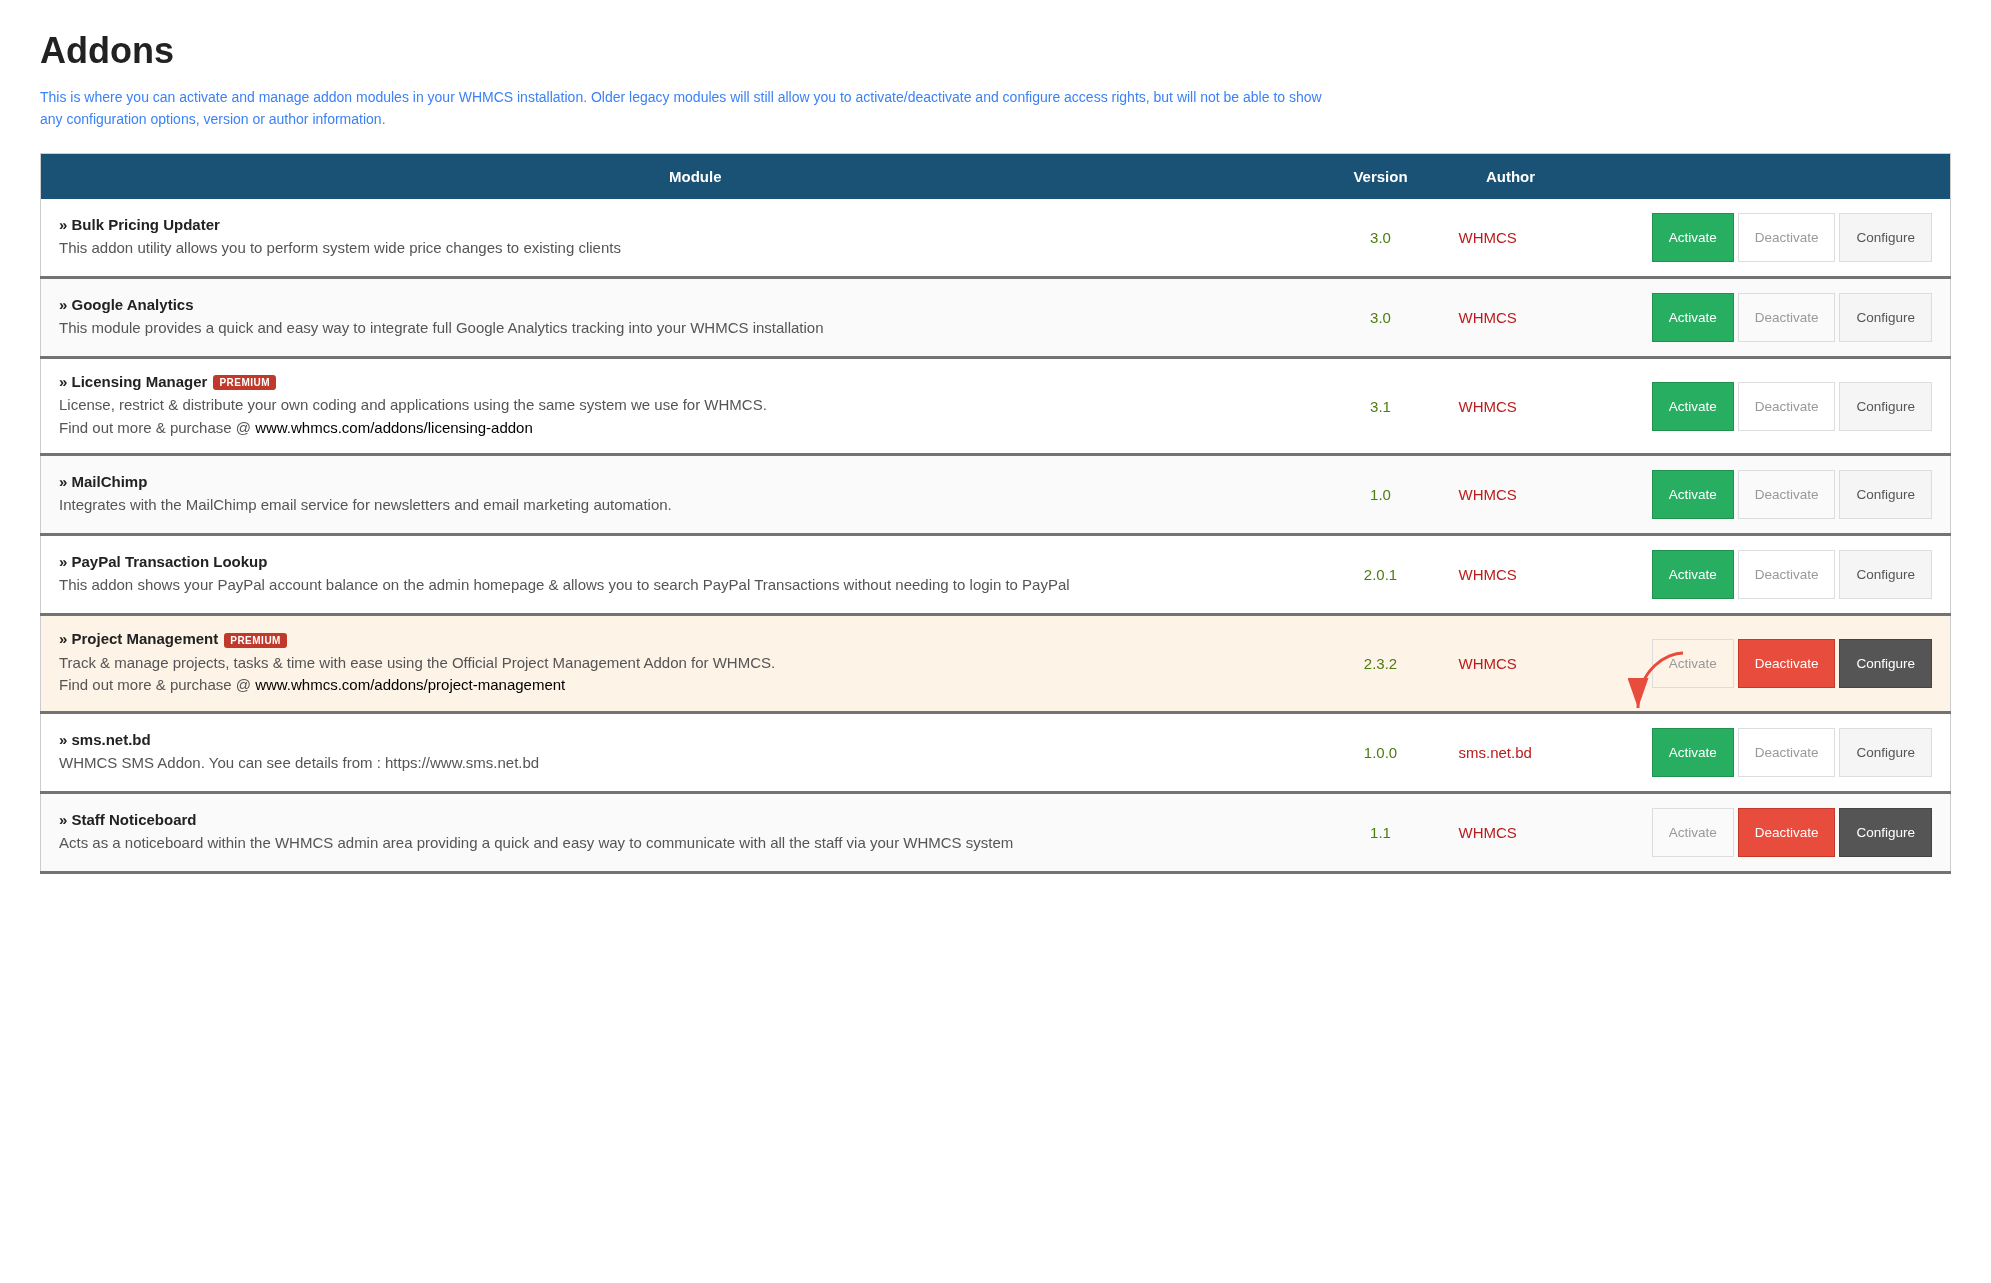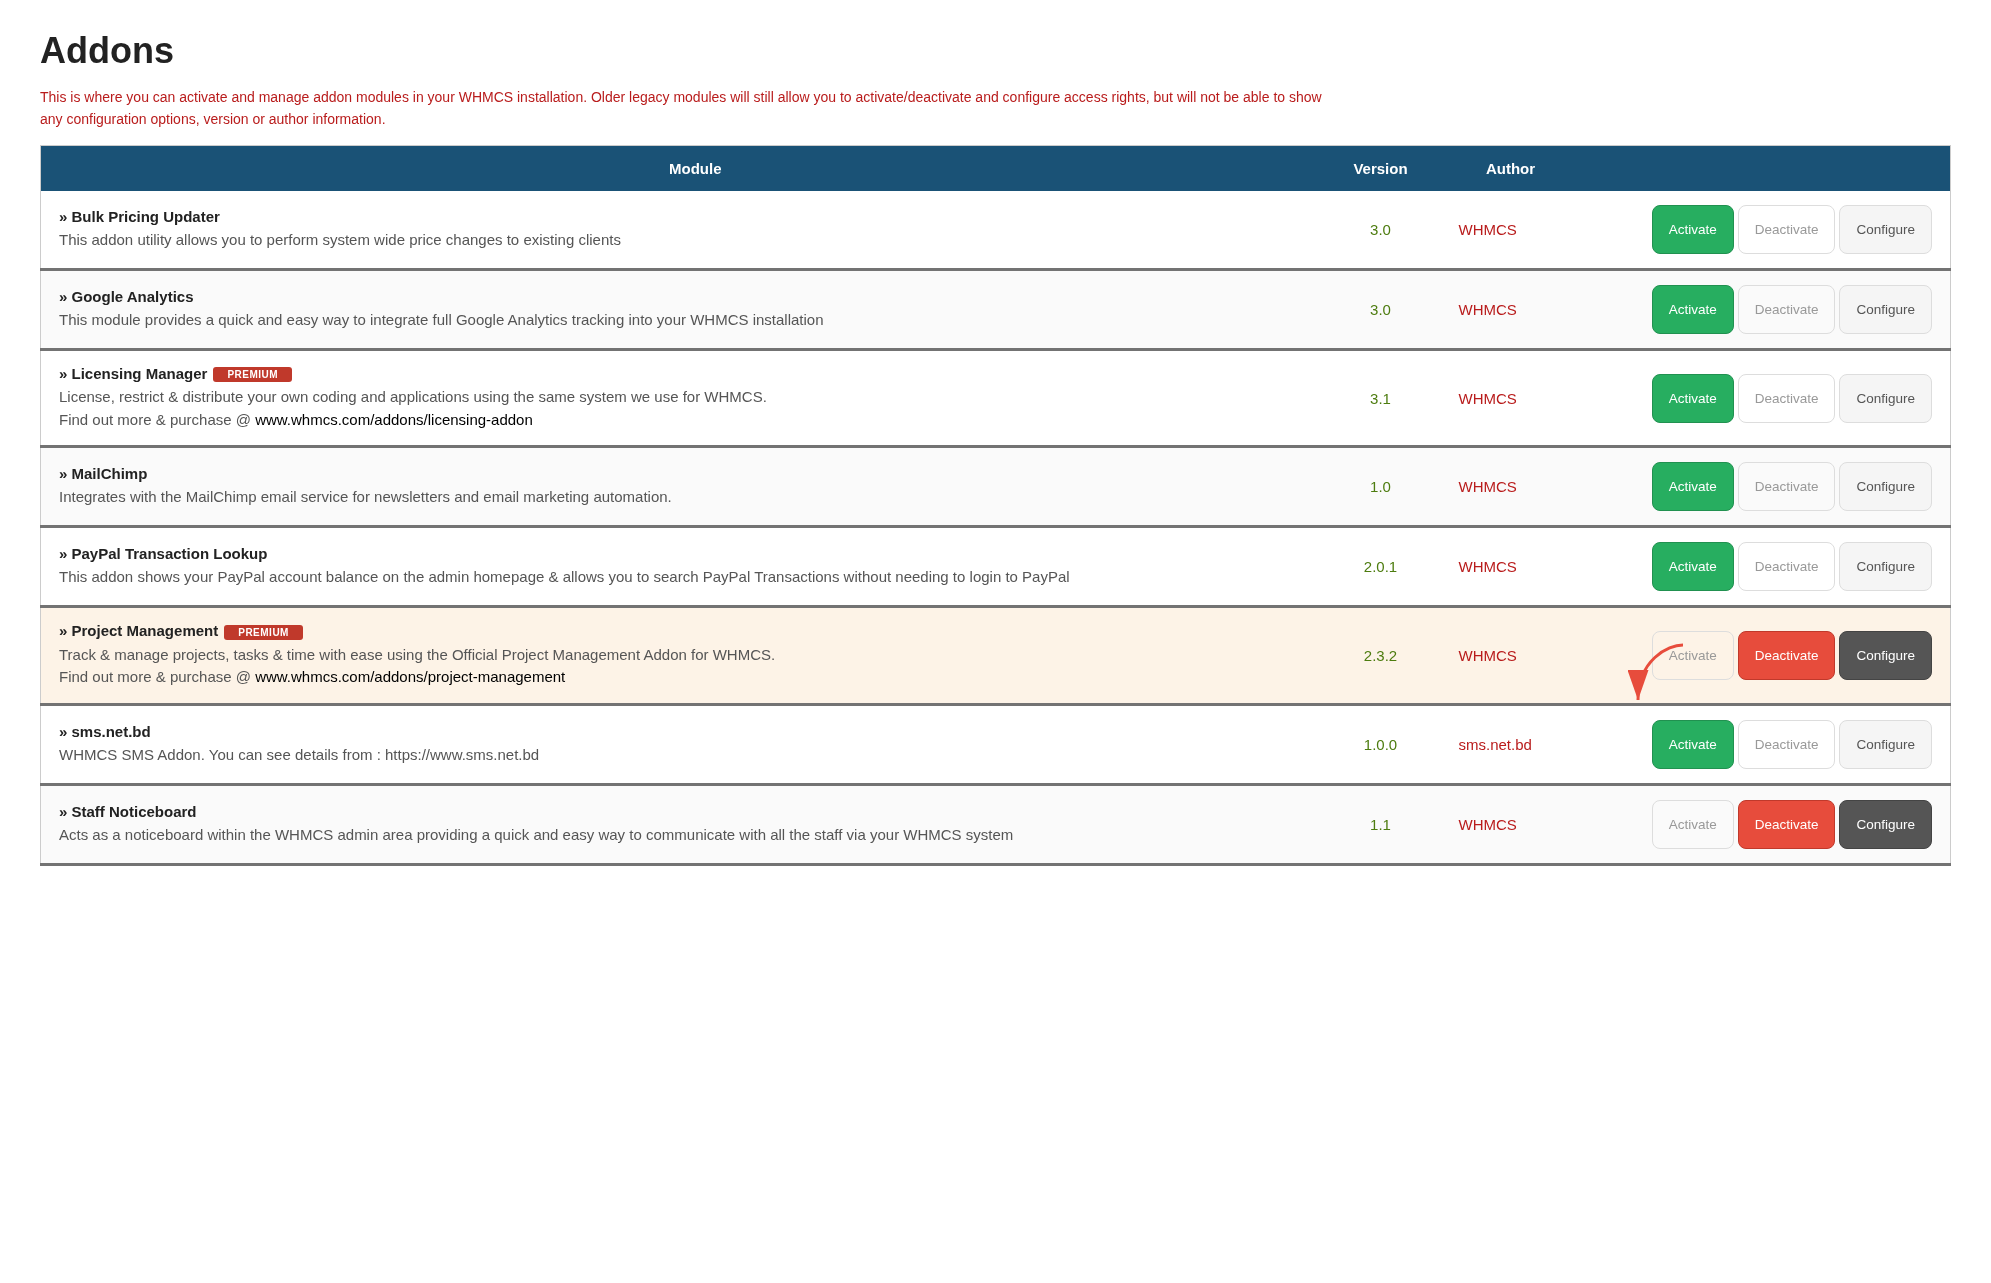--- a/index.html
+++ b/index.html
@@ -11,22 +11,22 @@
       padding: 30px 40px;
     }
     h1 {
       font-size: 36px;
       font-weight: 700;
       margin-bottom: 14px;
       color: #222;
     }
     .description {
       font-size: 14px;
-      color: #b91c1c;
-      margin-bottom: 14px;
+      color: #3b82f6;
+      margin-bottom: 22px;
       line-height: 1.6;
       max-width: 1300px;
     }
     table {
       width: 100%;
       border-collapse: collapse;
       border: 1px solid #ccc;
     }
     thead tr {
       background-color: #1a5276;
@@ -90,30 +90,30 @@
     .module-desc a {
       color: #000000;
       text-decoration: none;
     }
     .badge-premium {
       display: inline-block;
       background: #c0392b;
       color: #fff;
       font-size: 10px;
       font-weight: 700;
-      padding: 2px 14px;
+      padding: 2px 6px;
       border-radius: 3px;
       margin-left: 6px;
       vertical-align: middle;
       letter-spacing: 0.5px;
     }
     .btn {
       display: inline-block;
       padding: 16px 16px;
-      border-radius: 8px;
+      border-radius: 0;
       font-size: 13.5px;
       font-weight: 500;
       cursor: pointer;
       border: 1px solid transparent;
       margin-left: 4px;
       text-align: center;
     }
     .btn-activate {
       background: #27ae60;
       color: #fff;

